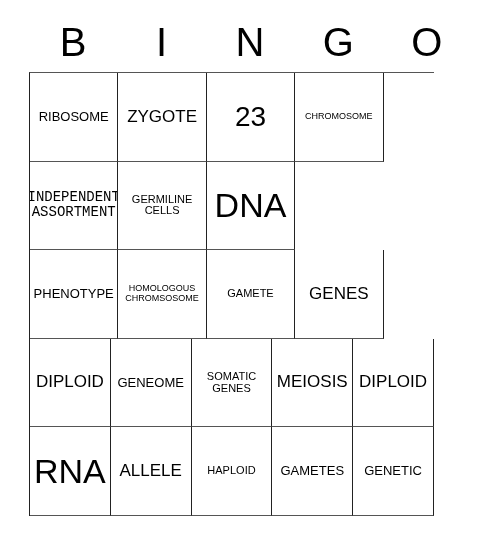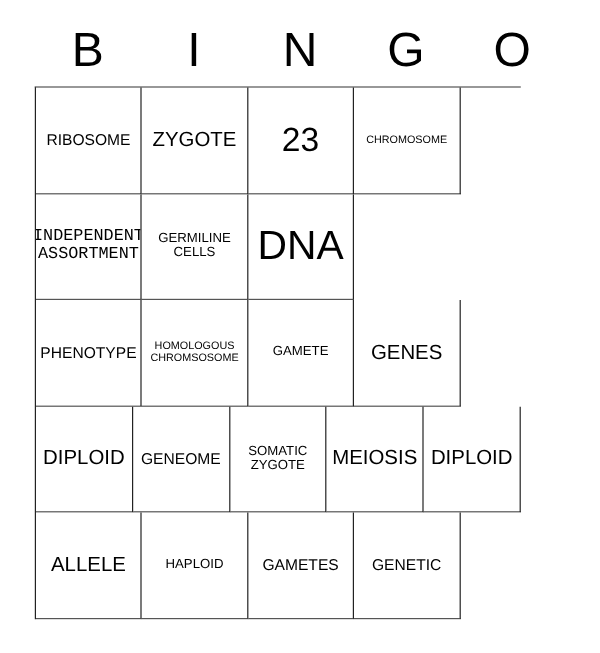--- a/index.html
+++ b/index.html
@@ -137,30 +137,33 @@
       </div>
       <div class="grid-row">
         <div class="cell fs-lg">
           <span class="cell-text">DIPLOID</span>
         </div>
         <div class="cell fs-sm">
           <span class="cell-text">GENEOME</span>
         </div>
         <div class="cell fs-md">
           <span class="cell-text">SOMATIC
-ZYGOTE</span>
+GENES</span>
         </div>
         <div class="cell fs-lg">
           <span class="cell-text">MEIOSIS</span>
         </div>
         <div class="cell fs-lg">
           <span class="cell-text">DIPLOID</span>
         </div>
       </div>
       <div class="grid-row">
+        <div class="cell fs-huge">
+          <span class="cell-text">RNA</span>
+        </div>
         <div class="cell fs-lg">
           <span class="cell-text">ALLELE</span>
         </div>
         <div class="cell fs-md">
           <span class="cell-text">HAPLOID</span>
         </div>
         <div class="cell fs-sm">
           <span class="cell-text">GAMETES</span>
         </div>
         <div class="cell fs-sm">

